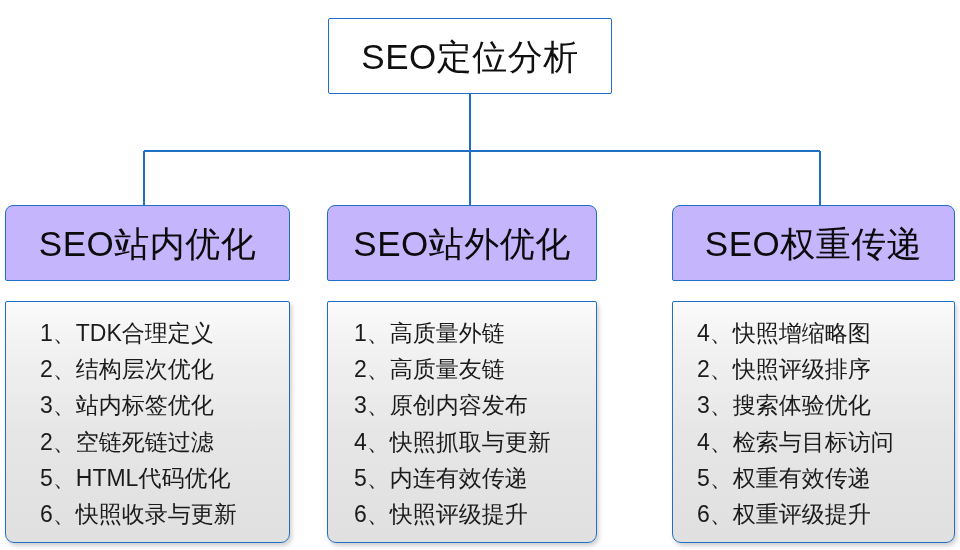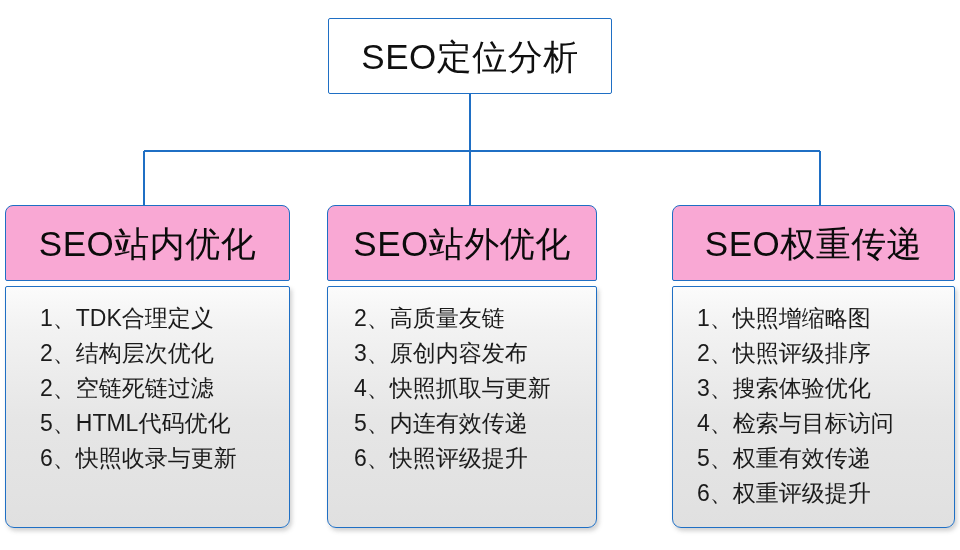--- a/index.html
+++ b/index.html
@@ -34,50 +34,50 @@
   }
 
   
   .column{position:absolute;top:205px;}
   .col-0{left:5px;width:285px;}
   .col-1{left:327px;width:270px;}
   .col-2{left:672px;width:283px;}
 
   .col-head{
     height:76px;
-    background:#f9a8d4;
+    background:#c4b5fd;
     border:1.6px solid #1f6fc4;
     border-top-left-radius:8px;
     border-top-right-radius:8px;
     border-bottom-left-radius:2px;
     border-bottom-right-radius:2px;
     box-sizing:border-box;
     display:flex;align-items:center;justify-content:center;
   }
   .col-head-label{
     font-size:35px;
     color:#0b0b0b;
     letter-spacing:0.5px;
     line-height:1;
     white-space:nowrap;
   }
 
   .col-body{
-    margin-top:5px;
+    margin-top:20px;
     height:242px;
     box-sizing:border-box;
     border:1.6px solid #1f6fc4;
     border-top-left-radius:2px;
     border-top-right-radius:2px;
     border-bottom-left-radius:9px;
     border-bottom-right-radius:9px;
     background:linear-gradient(180deg,#fbfbfb 0%,#f2f2f2 18%,#e6e6e6 55%,#e0e0e0 100%);
     box-shadow:2px 3px 4px rgba(90,90,90,0.28);
     padding:14px 0 10px 0;
-    display:flex;flex-direction:column;justify-content:flex-start;
+    display:flex;flex-direction:column;justify-content:space-between;
     overflow:hidden;
   }
   .item{
     font-size:23px;
     color:#1b1b1b;
     line-height:35px;
     height:35px;
     white-space:nowrap;
     padding-left:34px;
   }
@@ -103,45 +103,47 @@
     <span class="root-label">SEO定位分析</span>
   </div>
 
   <div class="column col-0">
     <div class="col-head">
       <span class="col-head-label">SEO站内优化</span>
     </div>
     <div class="col-body">
       <div class="item">1、TDK合理定义</div>
       <div class="item">2、结构层次优化</div>
+      <div class="item">3、站内标签优化</div>
       <div class="item">2、空链死链过滤</div>
       <div class="item">5、HTML代码优化</div>
       <div class="item">6、快照收录与更新</div>
     </div>
   </div>
 
   <div class="column col-1">
     <div class="col-head">
       <span class="col-head-label">SEO站外优化</span>
     </div>
     <div class="col-body">
+      <div class="item">1、高质量外链</div>
       <div class="item">2、高质量友链</div>
       <div class="item">3、原创内容发布</div>
       <div class="item">4、快照抓取与更新</div>
       <div class="item">5、内连有效传递</div>
       <div class="item">6、快照评级提升</div>
     </div>
   </div>
 
   <div class="column col-2">
     <div class="col-head">
       <span class="col-head-label">SEO权重传递</span>
     </div>
     <div class="col-body">
-      <div class="item">1、快照增缩略图</div>
+      <div class="item">4、快照增缩略图</div>
       <div class="item">2、快照评级排序</div>
       <div class="item">3、搜索体验优化</div>
       <div class="item">4、检索与目标访问</div>
       <div class="item">5、权重有效传递</div>
       <div class="item">6、权重评级提升</div>
     </div>
   </div>
 
 </div>
 

